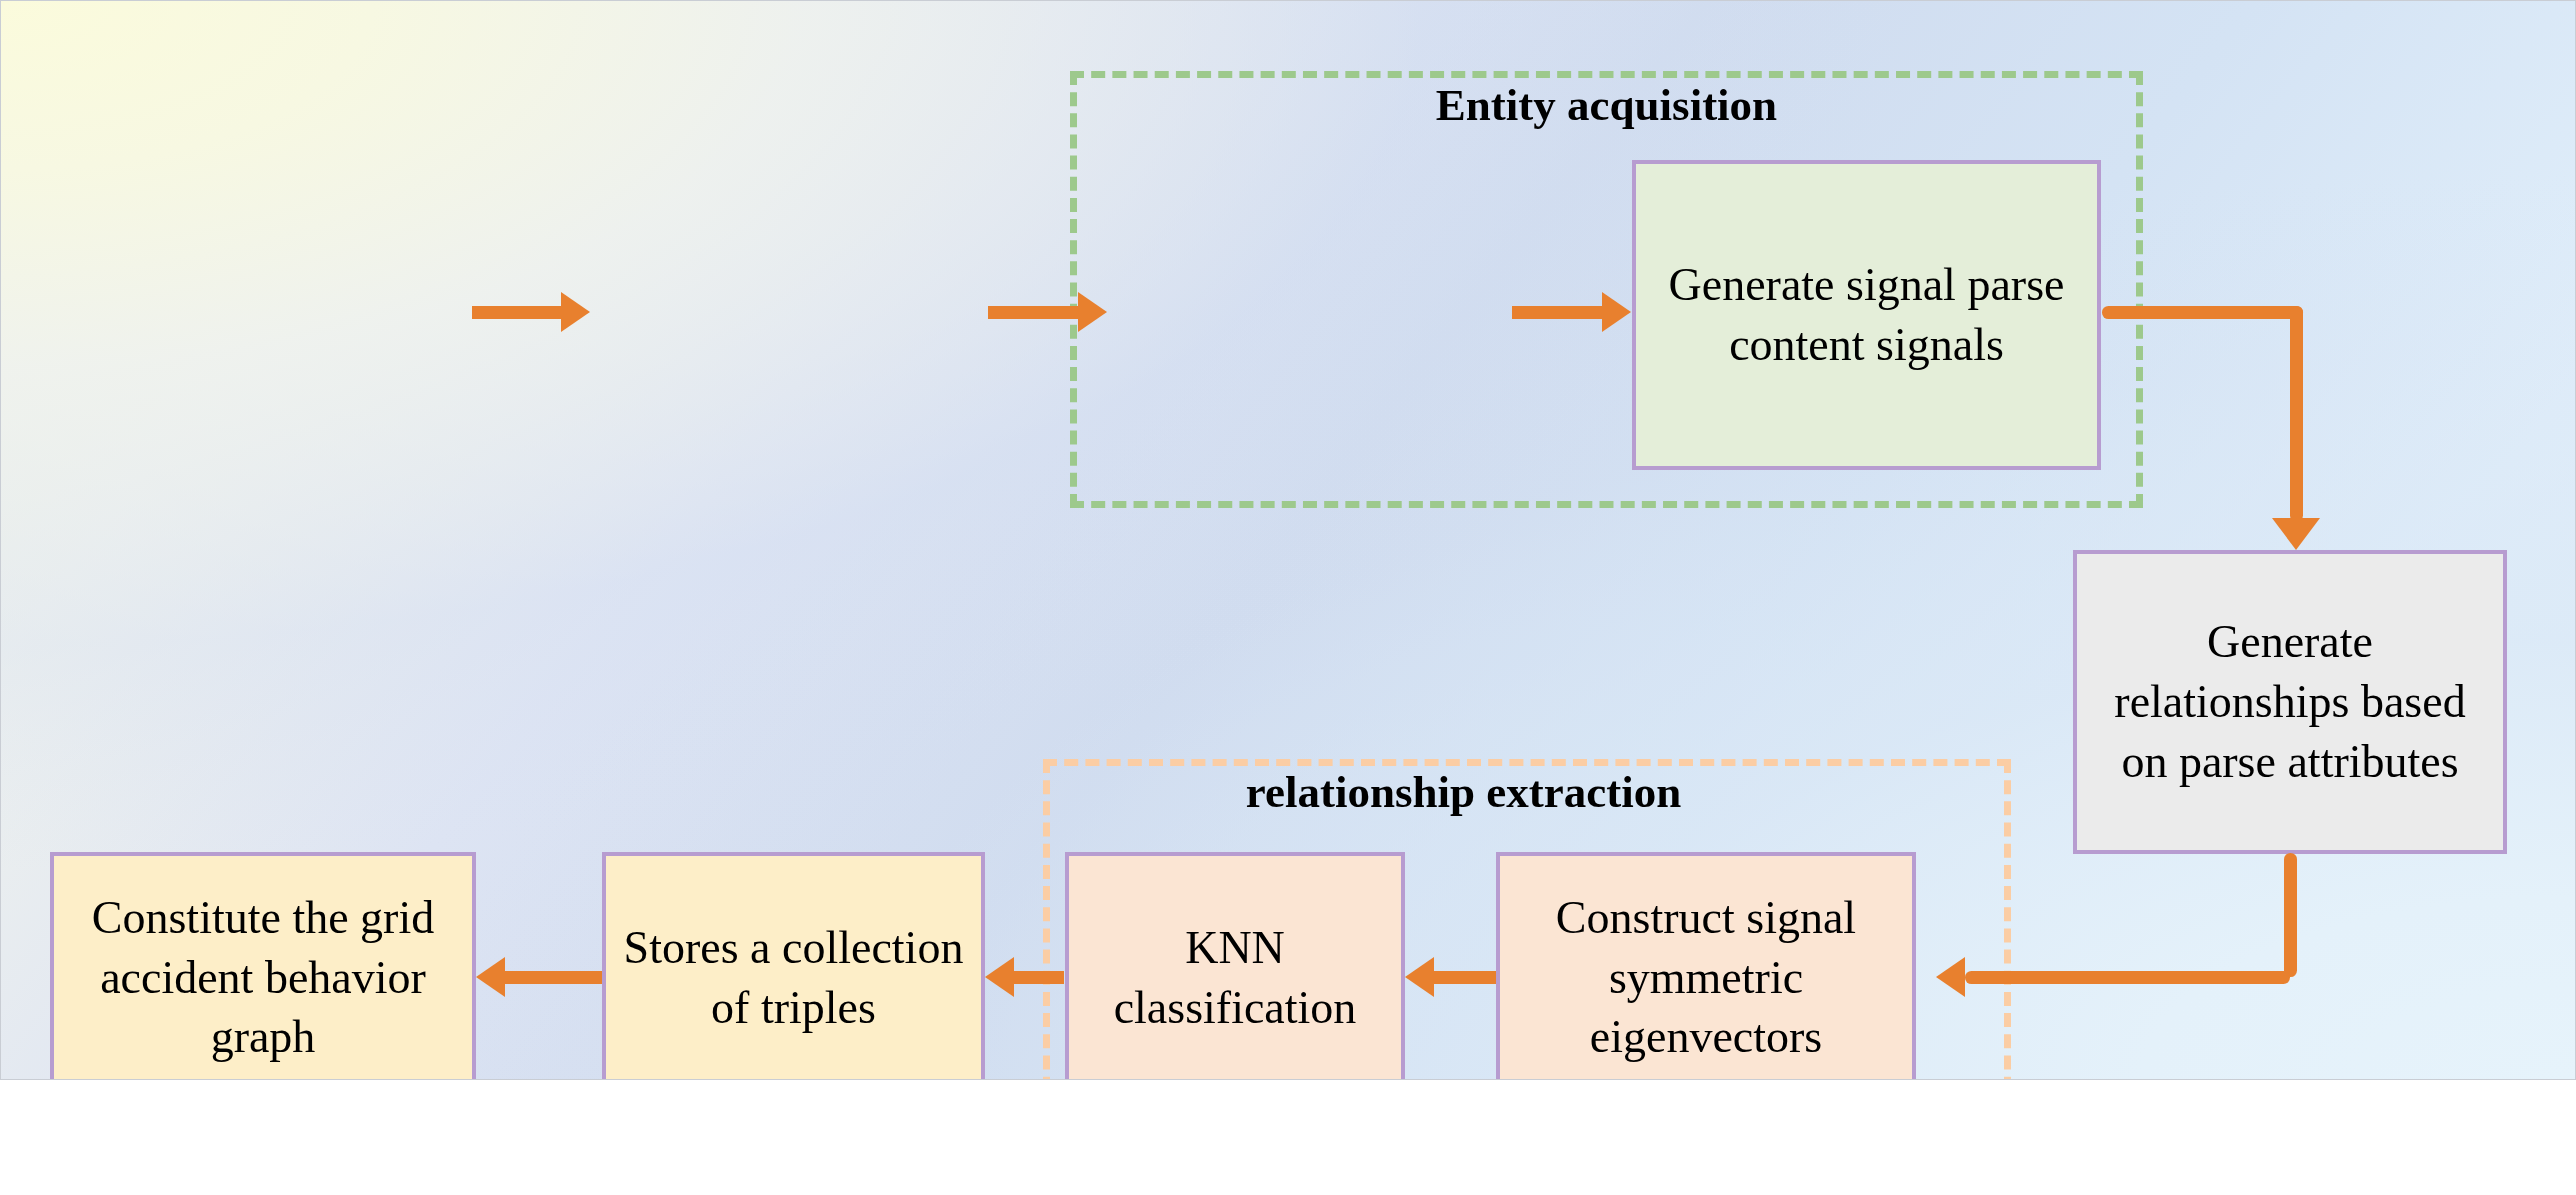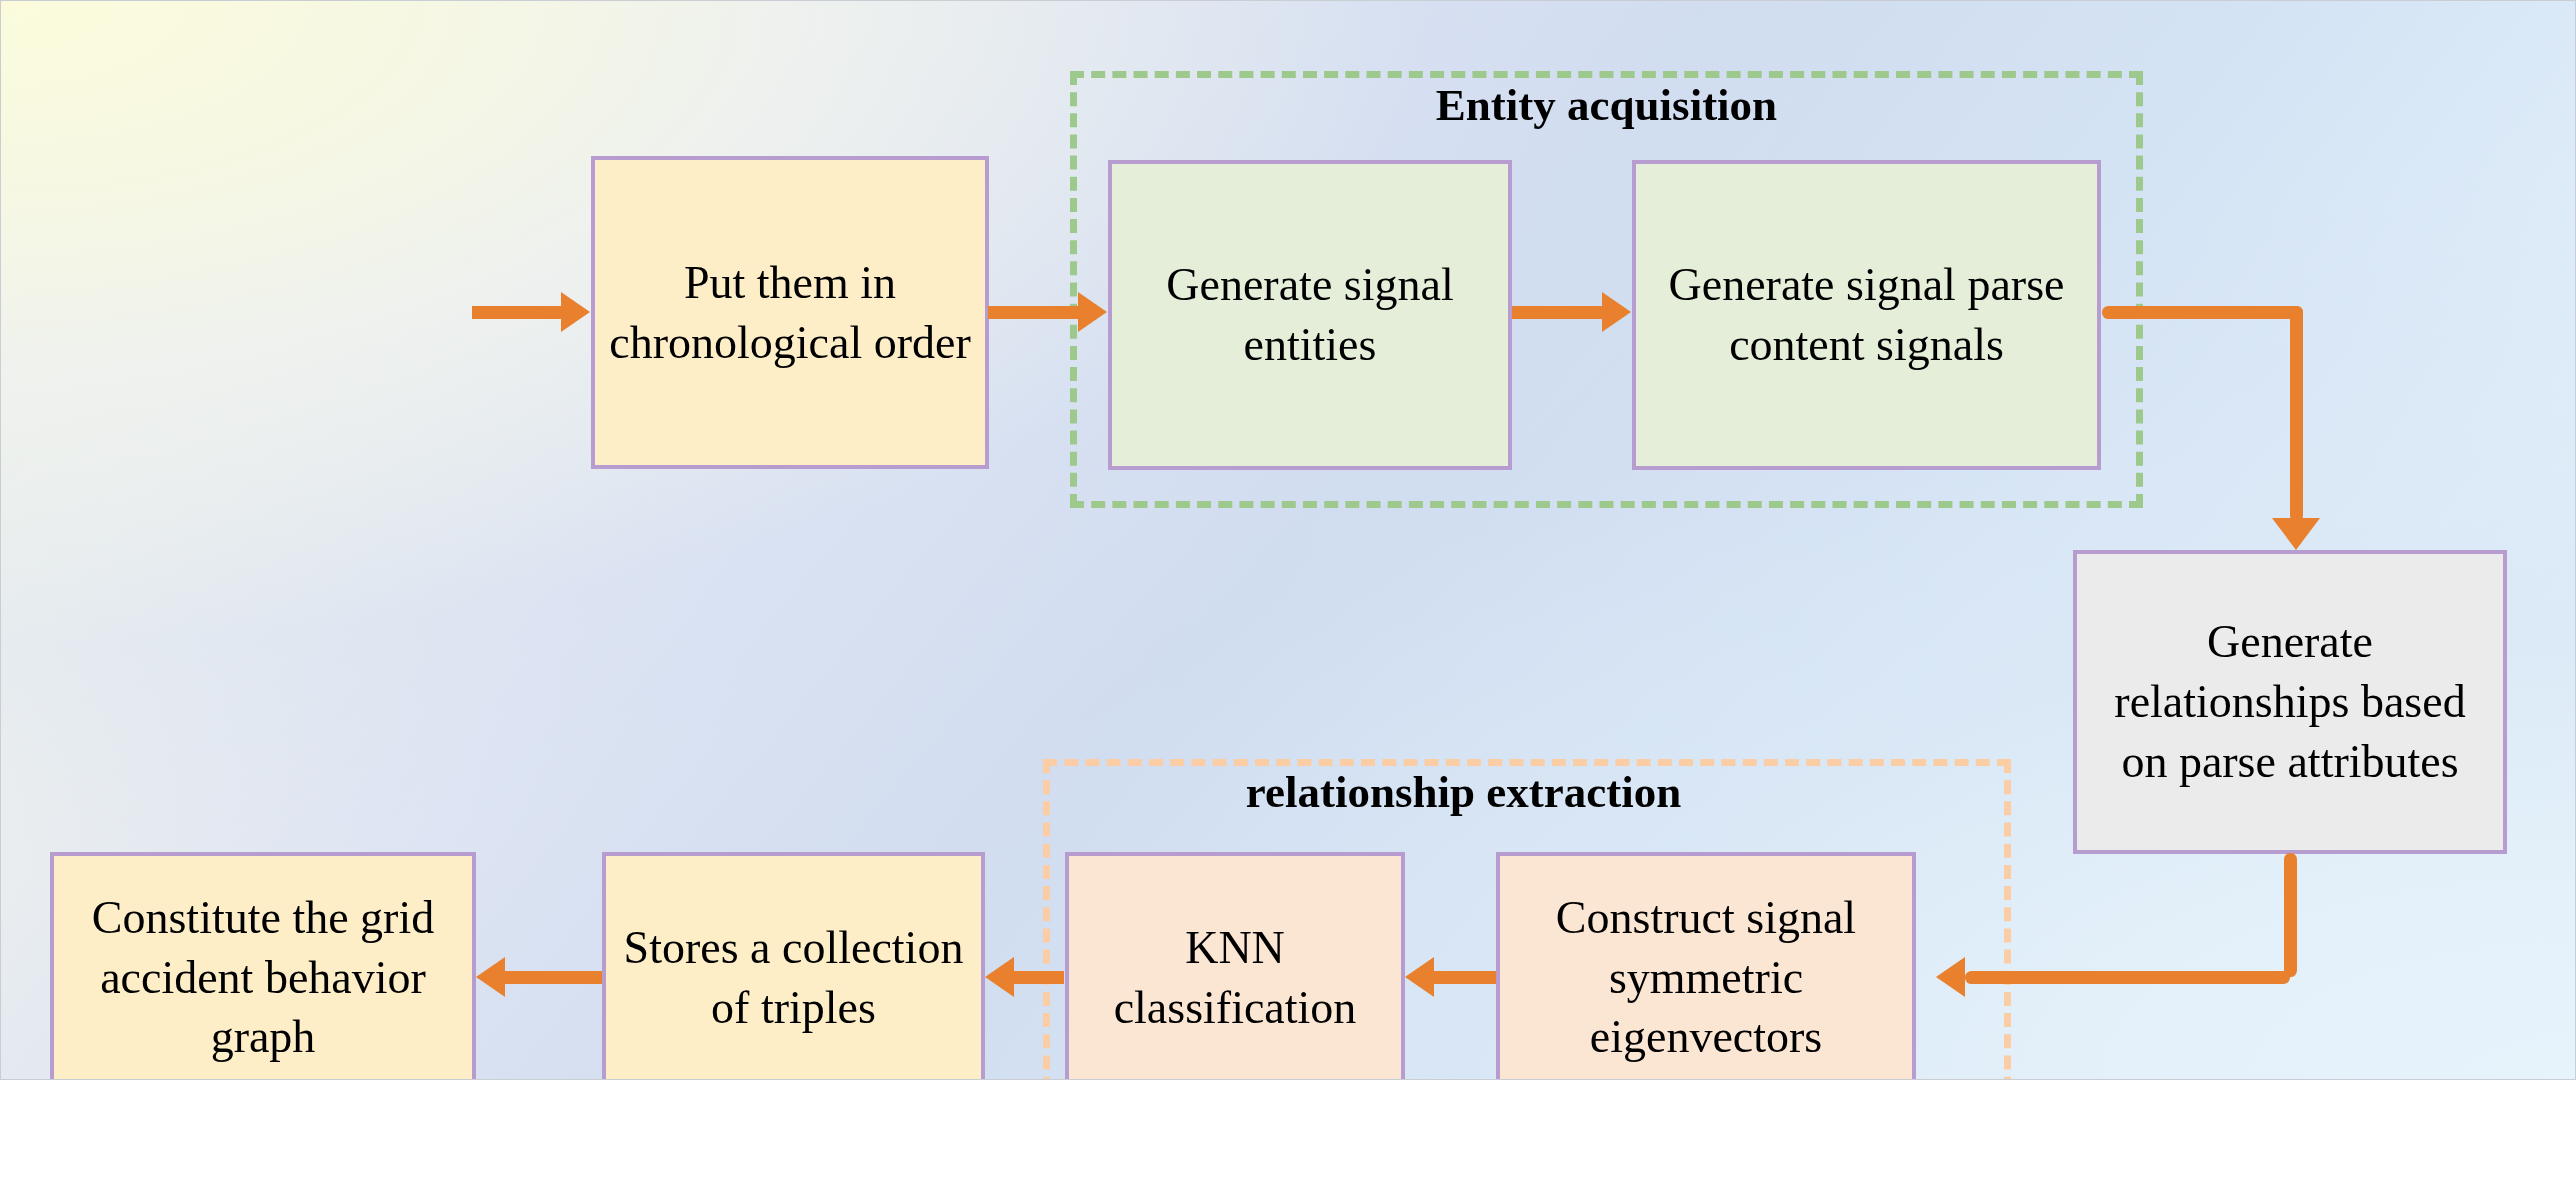--- a/index.html
+++ b/index.html
@@ -104,23 +104,21 @@
 
   <div class="group-frame green-frame" style="left:1069px; top:70px; width:1073px; height:437px;"></div>
 
   <div class="group-title" style="left:1232px; top:78px; width:747px;">Entity acquisition</div>
 
   <div class="group-frame peach-frame" style="left:1042px; top:758px; width:968px; height:374px;"></div>
 
   <div class="group-title" style="left:1057px; top:765px; width:811px;">relationship extraction</div>
 
 
-  <div class="node yellow" style="left:590px; top:155px; width:398px; height:313px;">Put them in chronological order</div>
 
-  <div class="node green" style="left:1107px; top:159px; width:404px; height:310px;">Generate signal entities</div>
 
   <div class="node green" style="left:1631px; top:159px; width:469px; height:310px;">Generate signal parse content signals</div>
 
   <div class="node gray" style="left:2072px; top:549px; width:434px; height:304px;">Generate relationships based on parse attributes</div>
 
   <div class="node peach" style="left:1495px; top:851px; width:420px; height:251px;">Construct signal symmetric eigenvectors</div>
 
   <div class="node peach" style="left:1064px; top:851px; width:340px; height:251px;">KNN classification</div>
 
   <div class="node yellow" style="left:601px; top:851px; width:383px; height:251px;">Stores a collection of triples</div>

